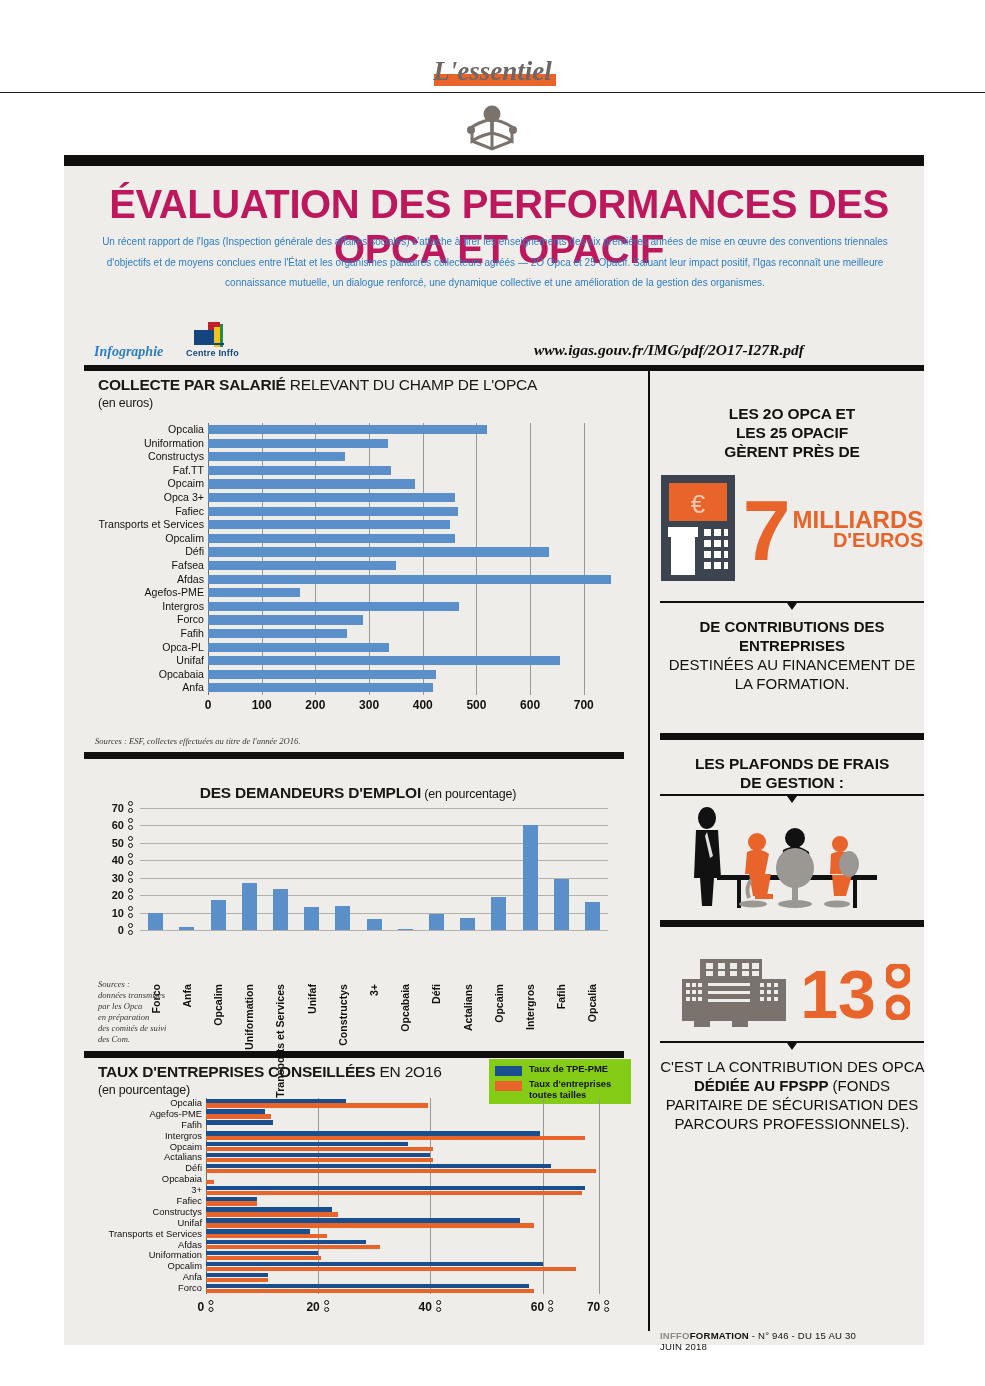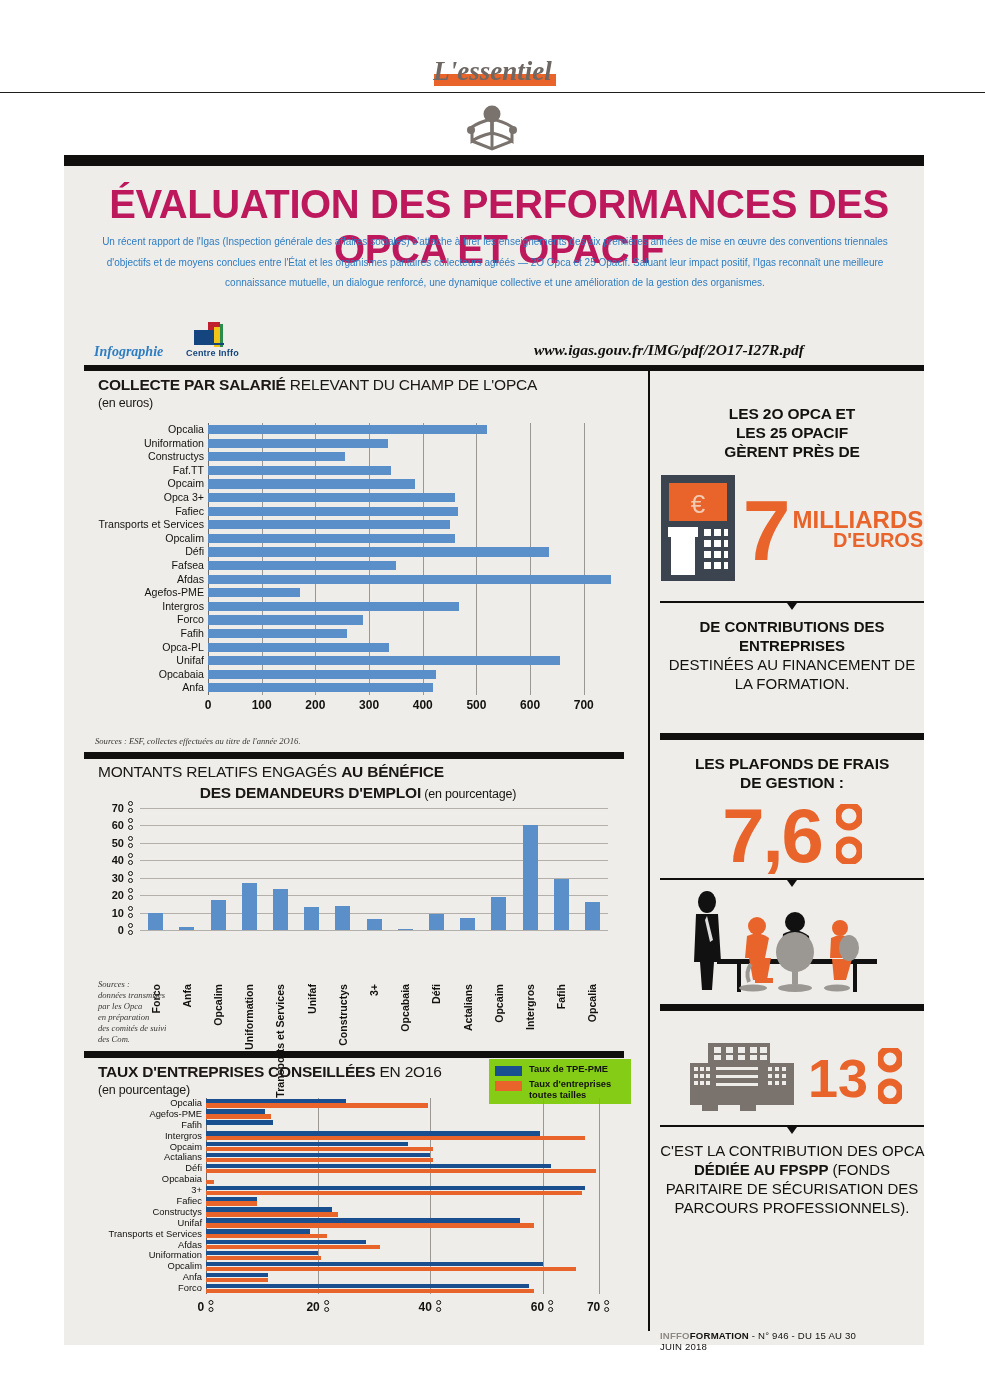--- a/index.html
+++ b/index.html
@@ -268,23 +268,20 @@
         <div class="c1-tick" style="left: 161.053px;">300</div>
         <div class="c1-tick" style="left: 214.737px;">400</div>
         <div class="c1-tick" style="left: 268.421px;">500</div>
         <div class="c1-tick" style="left: 322.105px;">600</div>
         <div class="c1-tick" style="left: 375.789px;">700</div>
       </div>
   </div>
   <div class="sources" style="left:95px; top:736px; width:420px;">Sources : ESF, collectes effectuées au titre de l'année 2O16.</div>
   <div class="blackbar" style="left:84px; top:752px; width:540px;"></div>
 
-  <div class="sec-title" style="left:98px; top:763px; width:520px;">
-    <span>MONTANTS RELATIFS ENGAGÉS </span><b>AU BÉNÉFICE</b>
-  </div>
   <div class="sec-title" style="left:98px; top:784px; width:520px;text-align:center;">
     <b>DES DEMANDEURS D'EMPLOI</b><span class="sec-sub"> (en pourcentage)</span>
   </div>
 
   <div id="chart2">
     <div class="c2-plot" id="c2plot">
         <div class="c2-hline" style="top: 0px;"></div>
         <div class="c2-ylab" style="top: -7px; left: -54px;">70 <span class="pct"><i class="a"></i><i class="b"></i></span></div>
         <div class="c2-hline" style="top: 17.4286px;"></div>
         <div class="c2-ylab" style="top: 10.4286px; left: -54px;">60 <span class="pct"><i class="a"></i><i class="b"></i></span></div>
@@ -510,29 +507,20 @@
     <div class="r-body" style="margin-top:14px;">
       <b>DE CONTRIBUTIONS DES ENTREPRISES</b>
       <div>DESTINÉES AU FINANCEMENT DE LA FORMATION.</div>
     </div>
 
     <div class="r-blackbar" style="margin-top:40px;"></div>
     <div class="r-head" style="margin-top:14px;">
       <div>LES PLAFONDS DE FRAIS</div>
       <div>DE GESTION :</div>
     </div>
-    <div style="display:flex; align-items:center; justify-content:center; margin-top:4px;">
-      <span class="bignum" style="font-size:76px; line-height:80px; letter-spacing:-2px;">7,6</span>
-      <span style="margin-left:14px;">
-        <svg viewBox="0 0 26 60" width="26" height="60">
-          <circle cx="13" cy="12" r="11" fill="none" stroke="#E8642A" stroke-width="7"></circle>
-          <circle cx="13" cy="47" r="11" fill="none" stroke="#E8642A" stroke-width="7"></circle>
-        </svg>
-      </span>
-    </div>
     <div class="r-rule" style="margin-top:2px;"></div>
 
     <div style="margin-top:10px; text-align:center;">
       <svg viewBox="0 0 230 104" width="230" height="104">
 
         <ellipse cx="30" cy="12" rx="9" ry="11" fill="#111"></ellipse>
         <path d="M19 24 L41 24 L44 72 L37 72 L35 100 L25 100 L23 72 L17 72 Z" fill="#111"></path>
         <path d="M30 26 L36 50 L33 52 L28 30 Z" fill="#ddd"></path>
 
         <rect x="40" y="69" width="160" height="5" fill="#111"></rect>
@@ -596,21 +584,21 @@
               <rect x="100" y="26" width="4" height="4"></rect>
             <rect x="86" y="33" width="4" height="4"></rect>
               <rect x="93" y="33" width="4" height="4"></rect>
               <rect x="100" y="33" width="4" height="4"></rect>
             <rect x="86" y="40" width="4" height="4"></rect>
               <rect x="93" y="40" width="4" height="4"></rect>
               <rect x="100" y="40" width="4" height="4"></rect>
           </g>
         </svg>
       </div>
-      <span class="bignum" style="font-size:54px; line-height:62px; margin-left:6px;">13</span>
+      <span class="bignum" style="font-size:68px; line-height:62px; margin-left:6px;">13</span>
       <span style="margin-left:10px;">
         <svg viewBox="0 0 24 56" width="24" height="56">
           <circle cx="12" cy="11" r="10" fill="none" stroke="#E8642A" stroke-width="7"></circle>
           <circle cx="12" cy="44" r="10" fill="none" stroke="#E8642A" stroke-width="7"></circle>
         </svg>
       </span>
     </div>
     <div class="r-rule" style="margin-top:10px;"></div>
     <div class="r-body" style="margin-top:14px;">
       <span>C'EST LA CONTRIBUTION DES OPCA </span><b>DÉDIÉE AU</b>

